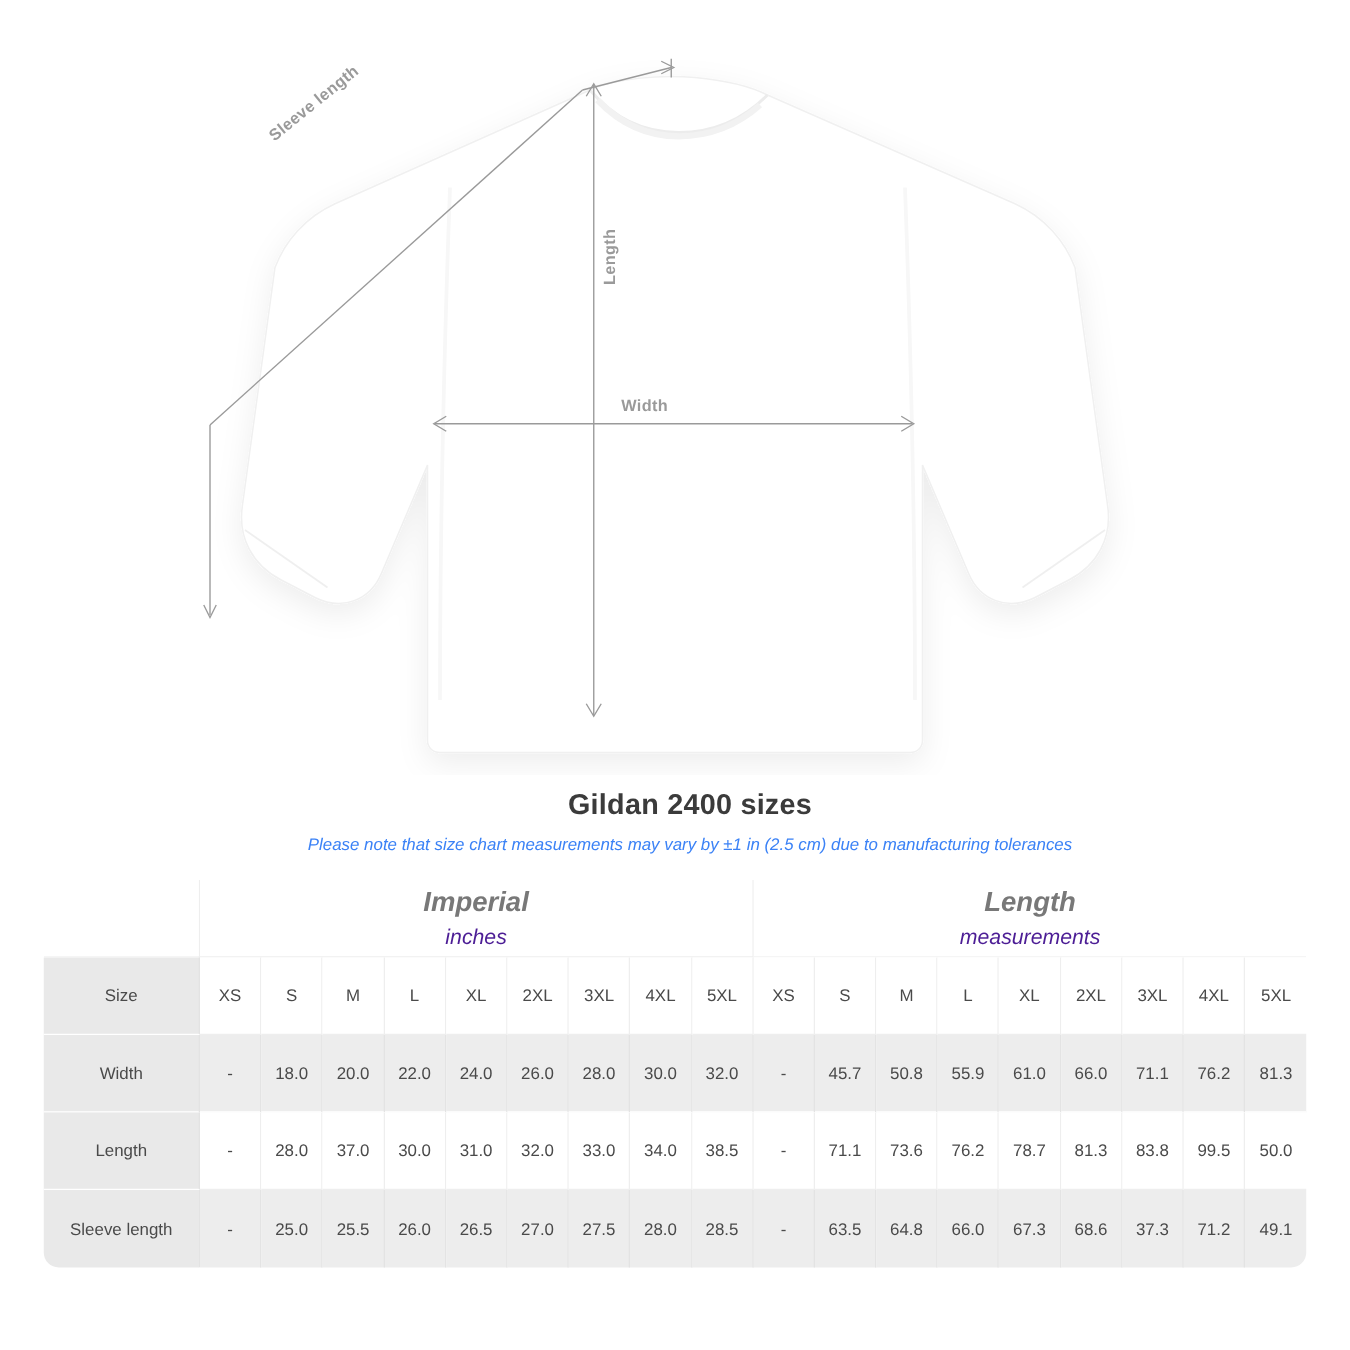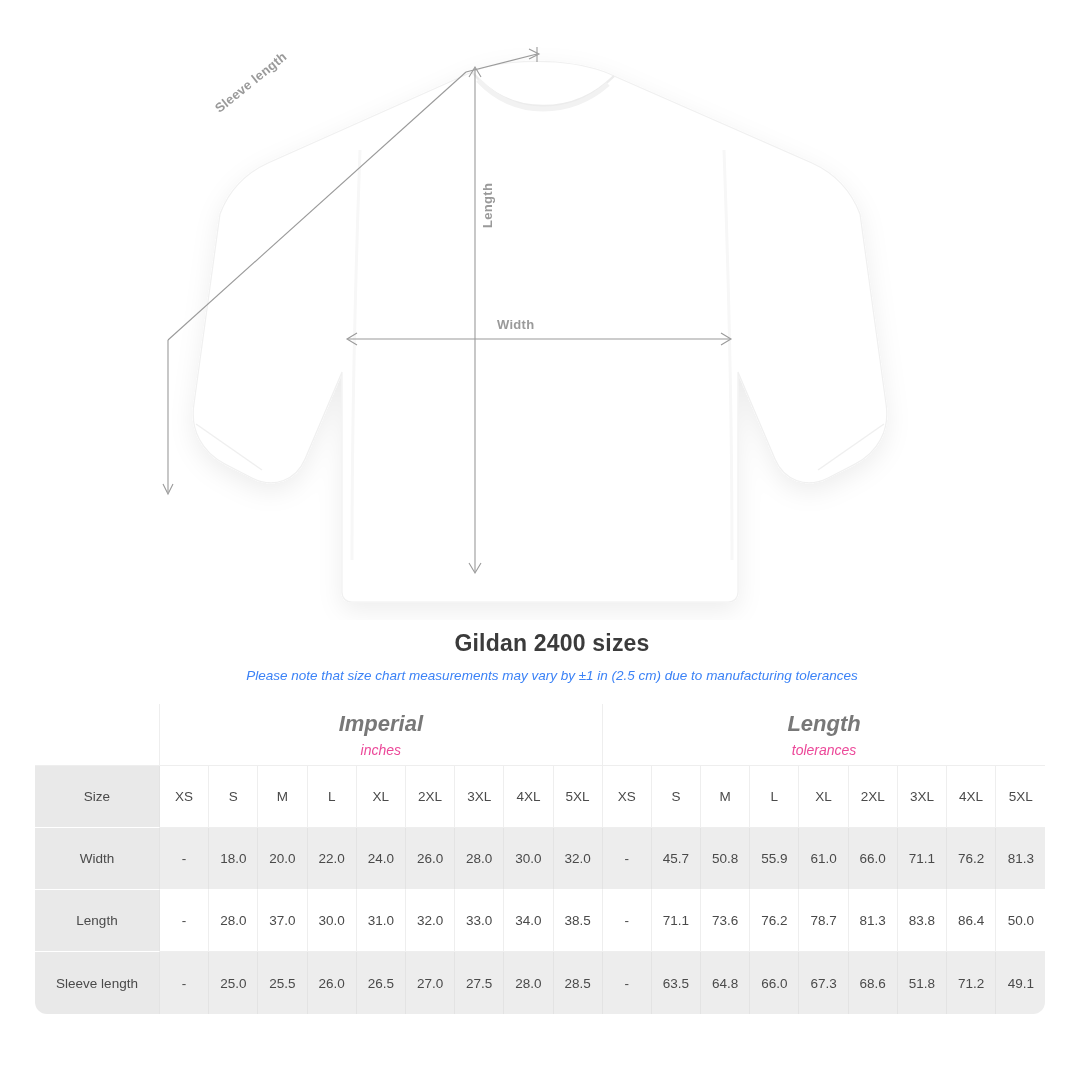--- a/index.html
+++ b/index.html
@@ -105,23 +105,23 @@
     padding-top: 4px;
   }
   .unit-title {
     font-size: 22px;
     font-weight: bold;
     font-style: italic;
     color: #787878;
     line-height: 1.2;
   }
   .unit-sub {
-    font-size: 14px;
+    font-size: 17px;
     font-style: italic;
-    color: #ec4899;
+    color: #4c1d95;
     margin-top: 4px;
   }
   .unit-row td.corner-left {
     border-top-left-radius: 12px;
   }
   .unit-row td.corner-right {
     border-top-right-radius: 12px;
   }
 
   
@@ -234,21 +234,21 @@
       </colgroup>
       <tbody>
         <tr class="unit-row">
           <td class="corner-left"></td>
           <td colspan="9">
             <div class="unit-title">Imperial</div>
             <div class="unit-sub">inches</div>
           </td>
           <td colspan="9" class="corner-right">
             <div class="unit-title">Length</div>
-            <div class="unit-sub">tolerances</div>
+            <div class="unit-sub">measurements</div>
           </td>
         </tr>
 
         <tr class="size-head">
           <td class="rowhead">Size</td>
           <td>XS</td>
           <td>S</td>
           <td>M</td>
           <td>L</td>
           <td>XL</td>
@@ -300,42 +300,42 @@
           <td>33.0</td>
           <td>34.0</td>
           <td>38.5</td>
           <td>-</td>
           <td>71.1</td>
           <td>73.6</td>
           <td>76.2</td>
           <td>78.7</td>
           <td>81.3</td>
           <td>83.8</td>
-          <td>86.4</td>
+          <td>99.5</td>
           <td>50.0</td>
         </tr>
 
         <tr class="shaded last-row">
           <td class="rowhead rowhead-last">Sleeve length</td>
           <td>-</td>
           <td>25.0</td>
           <td>25.5</td>
           <td>26.0</td>
           <td>26.5</td>
           <td>27.0</td>
           <td>27.5</td>
           <td>28.0</td>
           <td>28.5</td>
           <td>-</td>
           <td>63.5</td>
           <td>64.8</td>
           <td>66.0</td>
           <td>67.3</td>
           <td>68.6</td>
-          <td>51.8</td>
+          <td>37.3</td>
           <td>71.2</td>
           <td class="cell-right-end">49.1</td>
         </tr>
       </tbody>
     </table>
   </div>
 
 </div>
 
 </body></html>

